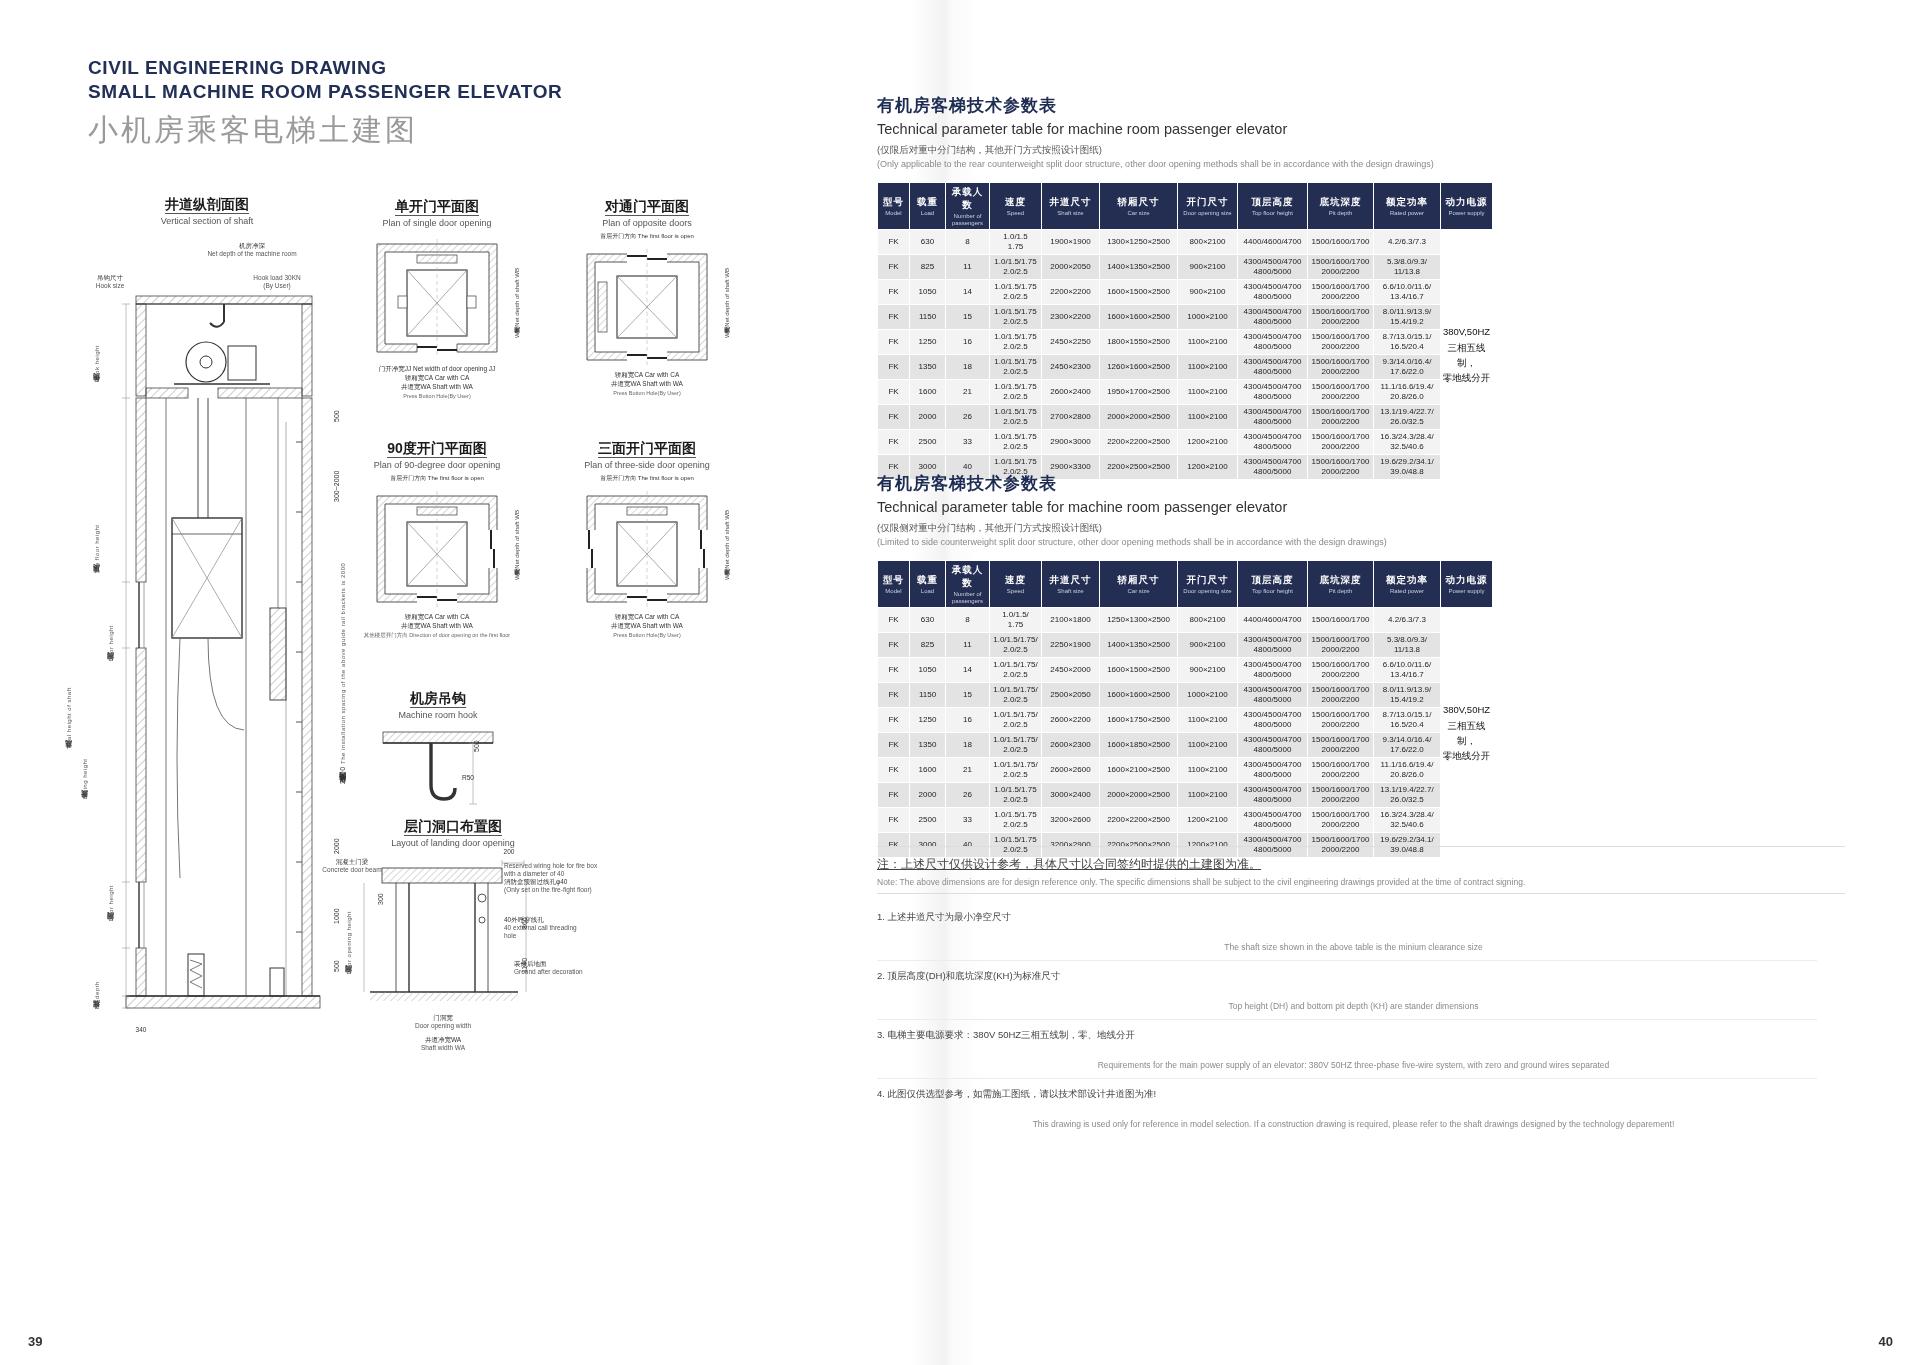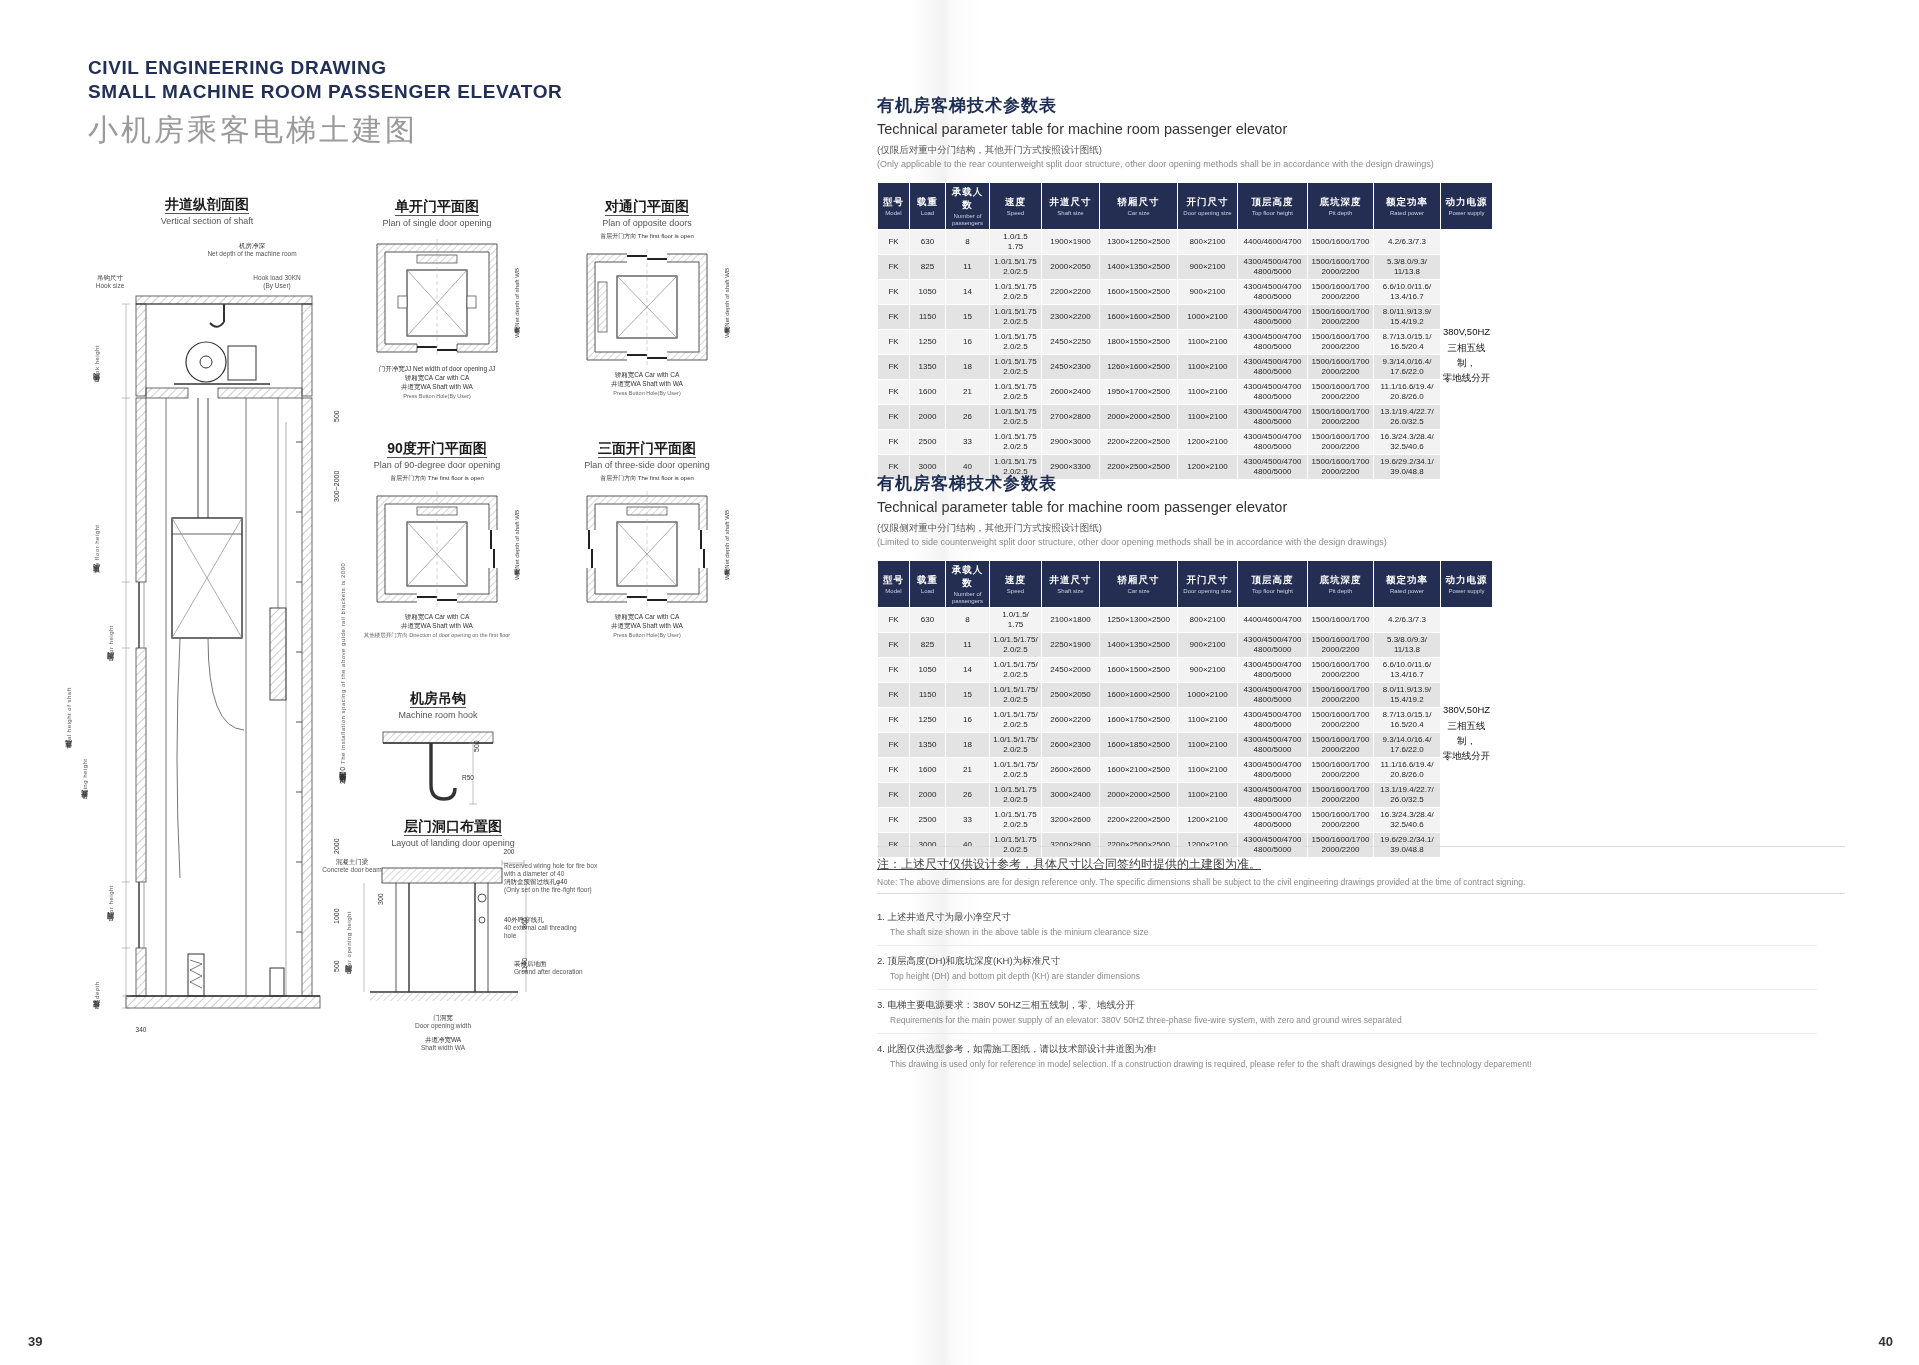--- a/index.html
+++ b/index.html
@@ -49,21 +49,21 @@
   table.param tbody tr:nth-child(odd) td{background:#f3f3f3;}
   table.param tbody tr:nth-child(even) td{background:#e3e3e3;}
   table.param td.power-cell{background:#ffffff !important;font-size:9.5px;line-height:1.6;color:#111;}
 
   .hline{position:absolute;height:1px;background:#ddd;}
   .footnote-zh{font-size:12px;color:#444;text-decoration:underline;}
   .footnote-en{font-size:8.5px;color:#8a8a8a;margin-top:4px;}
   .att-title{font-size:11px;color:#444;font-weight:bold;letter-spacing:1px;}
   .att-item{margin-top:9px;padding-bottom:8px;border-bottom:1px solid #ececec;width:940px;}
   .att-zh{font-size:9.5px;color:#444;}
-  .att-en{font-size:8.5px;color:#8a8a8a;margin-top:3px;padding-left:13px;}
+  .att-en{font-size:8.5px;color:#8a8a8a;margin-top:18px;padding-left:13px;text-align:center;}
 
   .pagenum{position:absolute;bottom:16px;font-size:13px;font-weight:bold;color:#333;}
   .pn-left{left:28px;}
   .pn-right{right:26px;}
 
   .plan-block{position:absolute;width:170px;text-align:center;}
   .plan-block svg{margin:6px auto 0 auto;}
   .plan-top{font-size:6px;color:#333;margin-top:4px;height:8px;}
   .plan-bottom{font-size:6.5px;color:#333;line-height:1.4;margin-top:2px;}
   .plan-side{position:absolute;right:0px;top:70px;writing-mode:vertical-rl;transform:rotate(180deg);font-size:6px;color:#444;}

